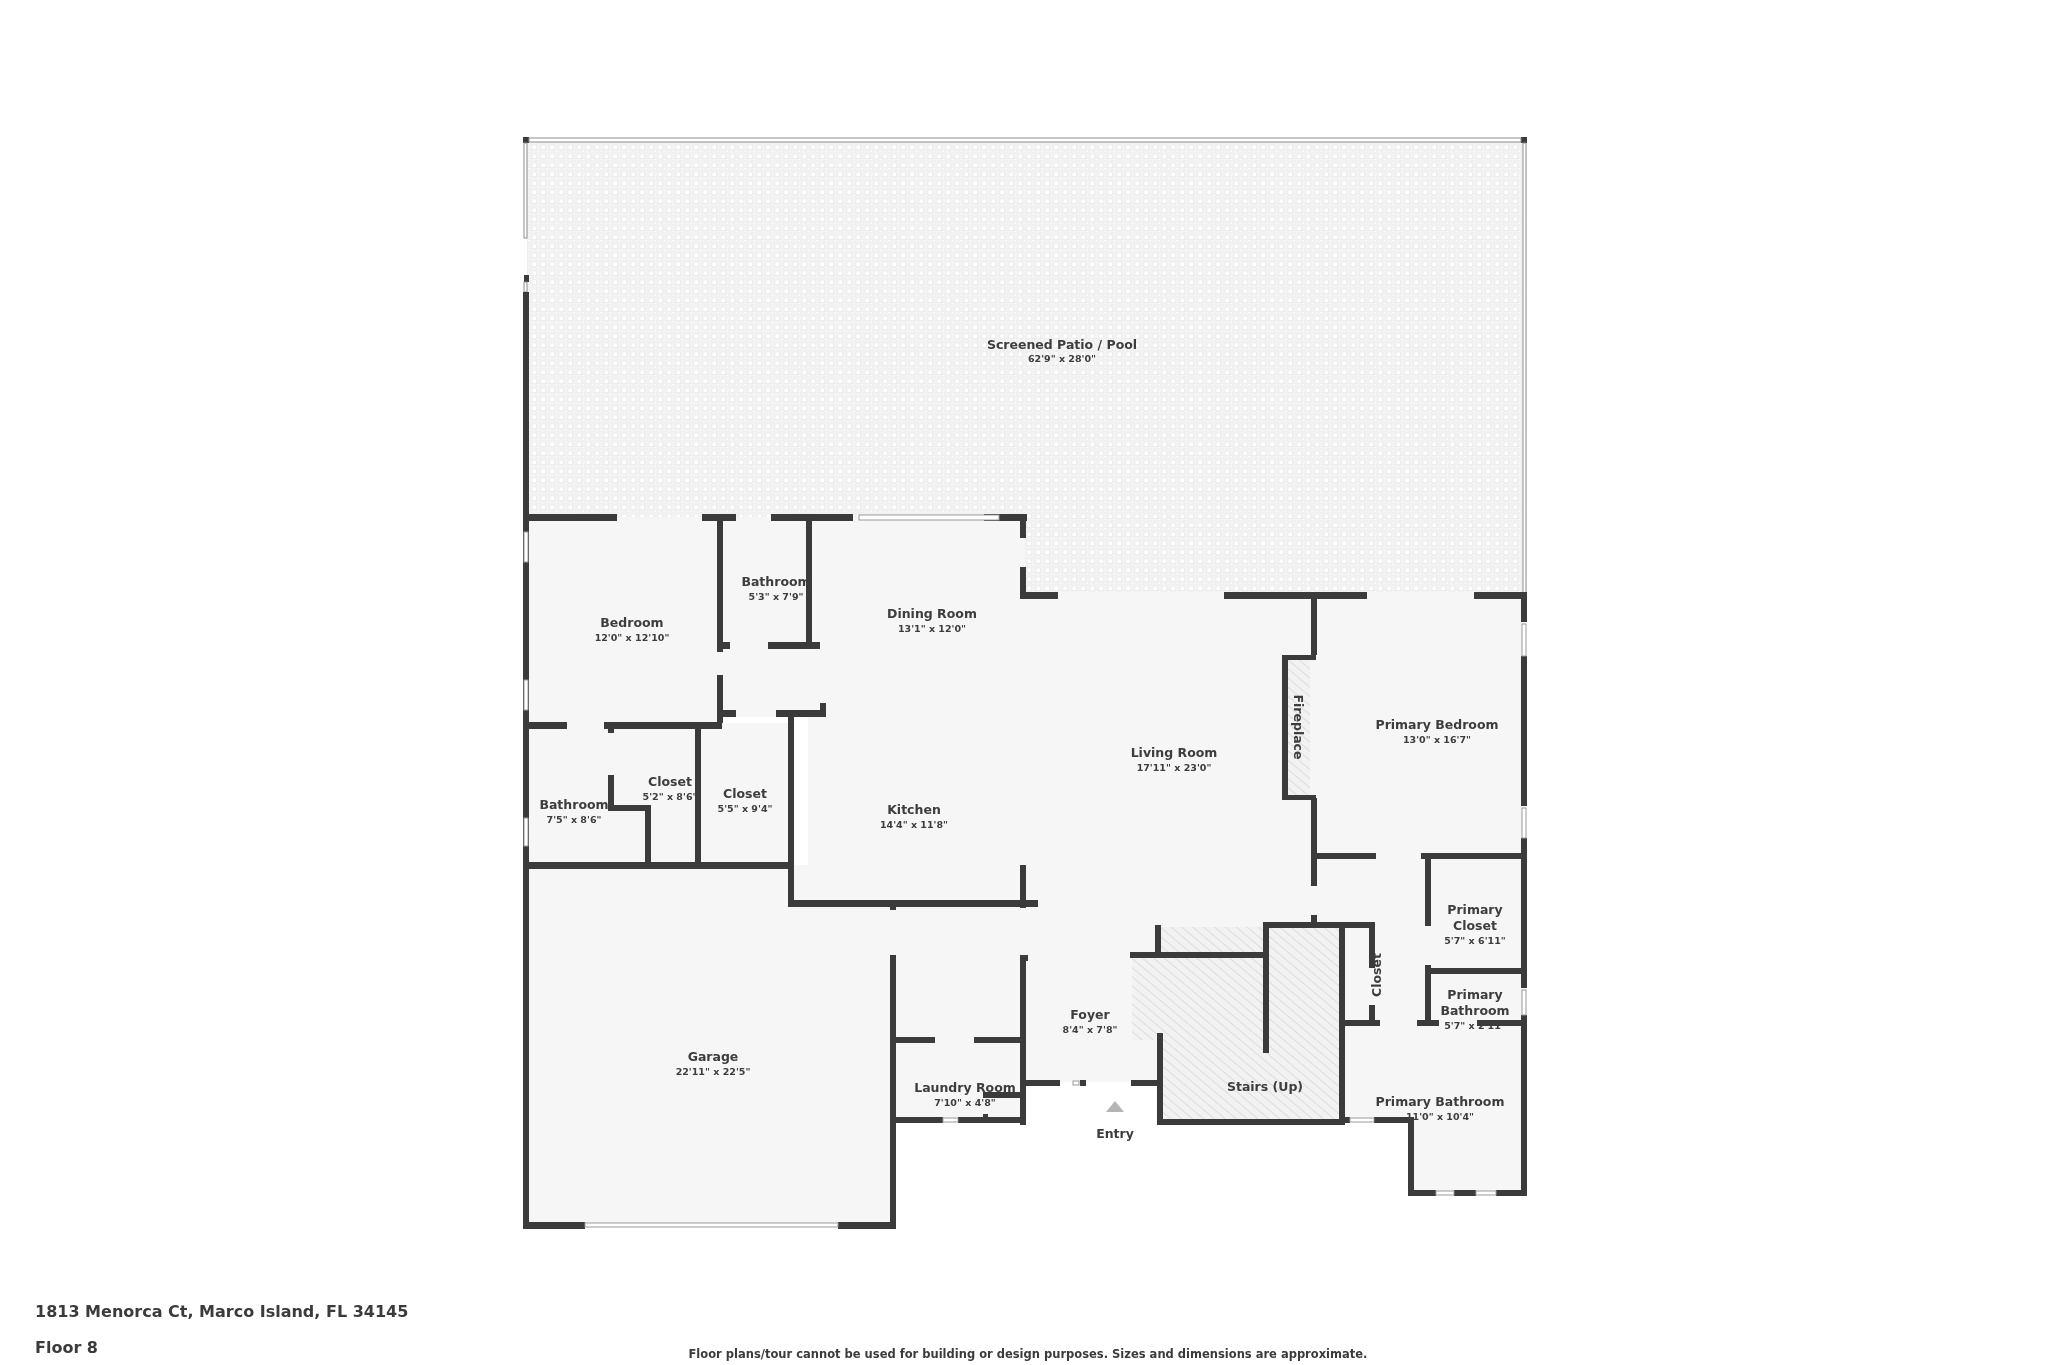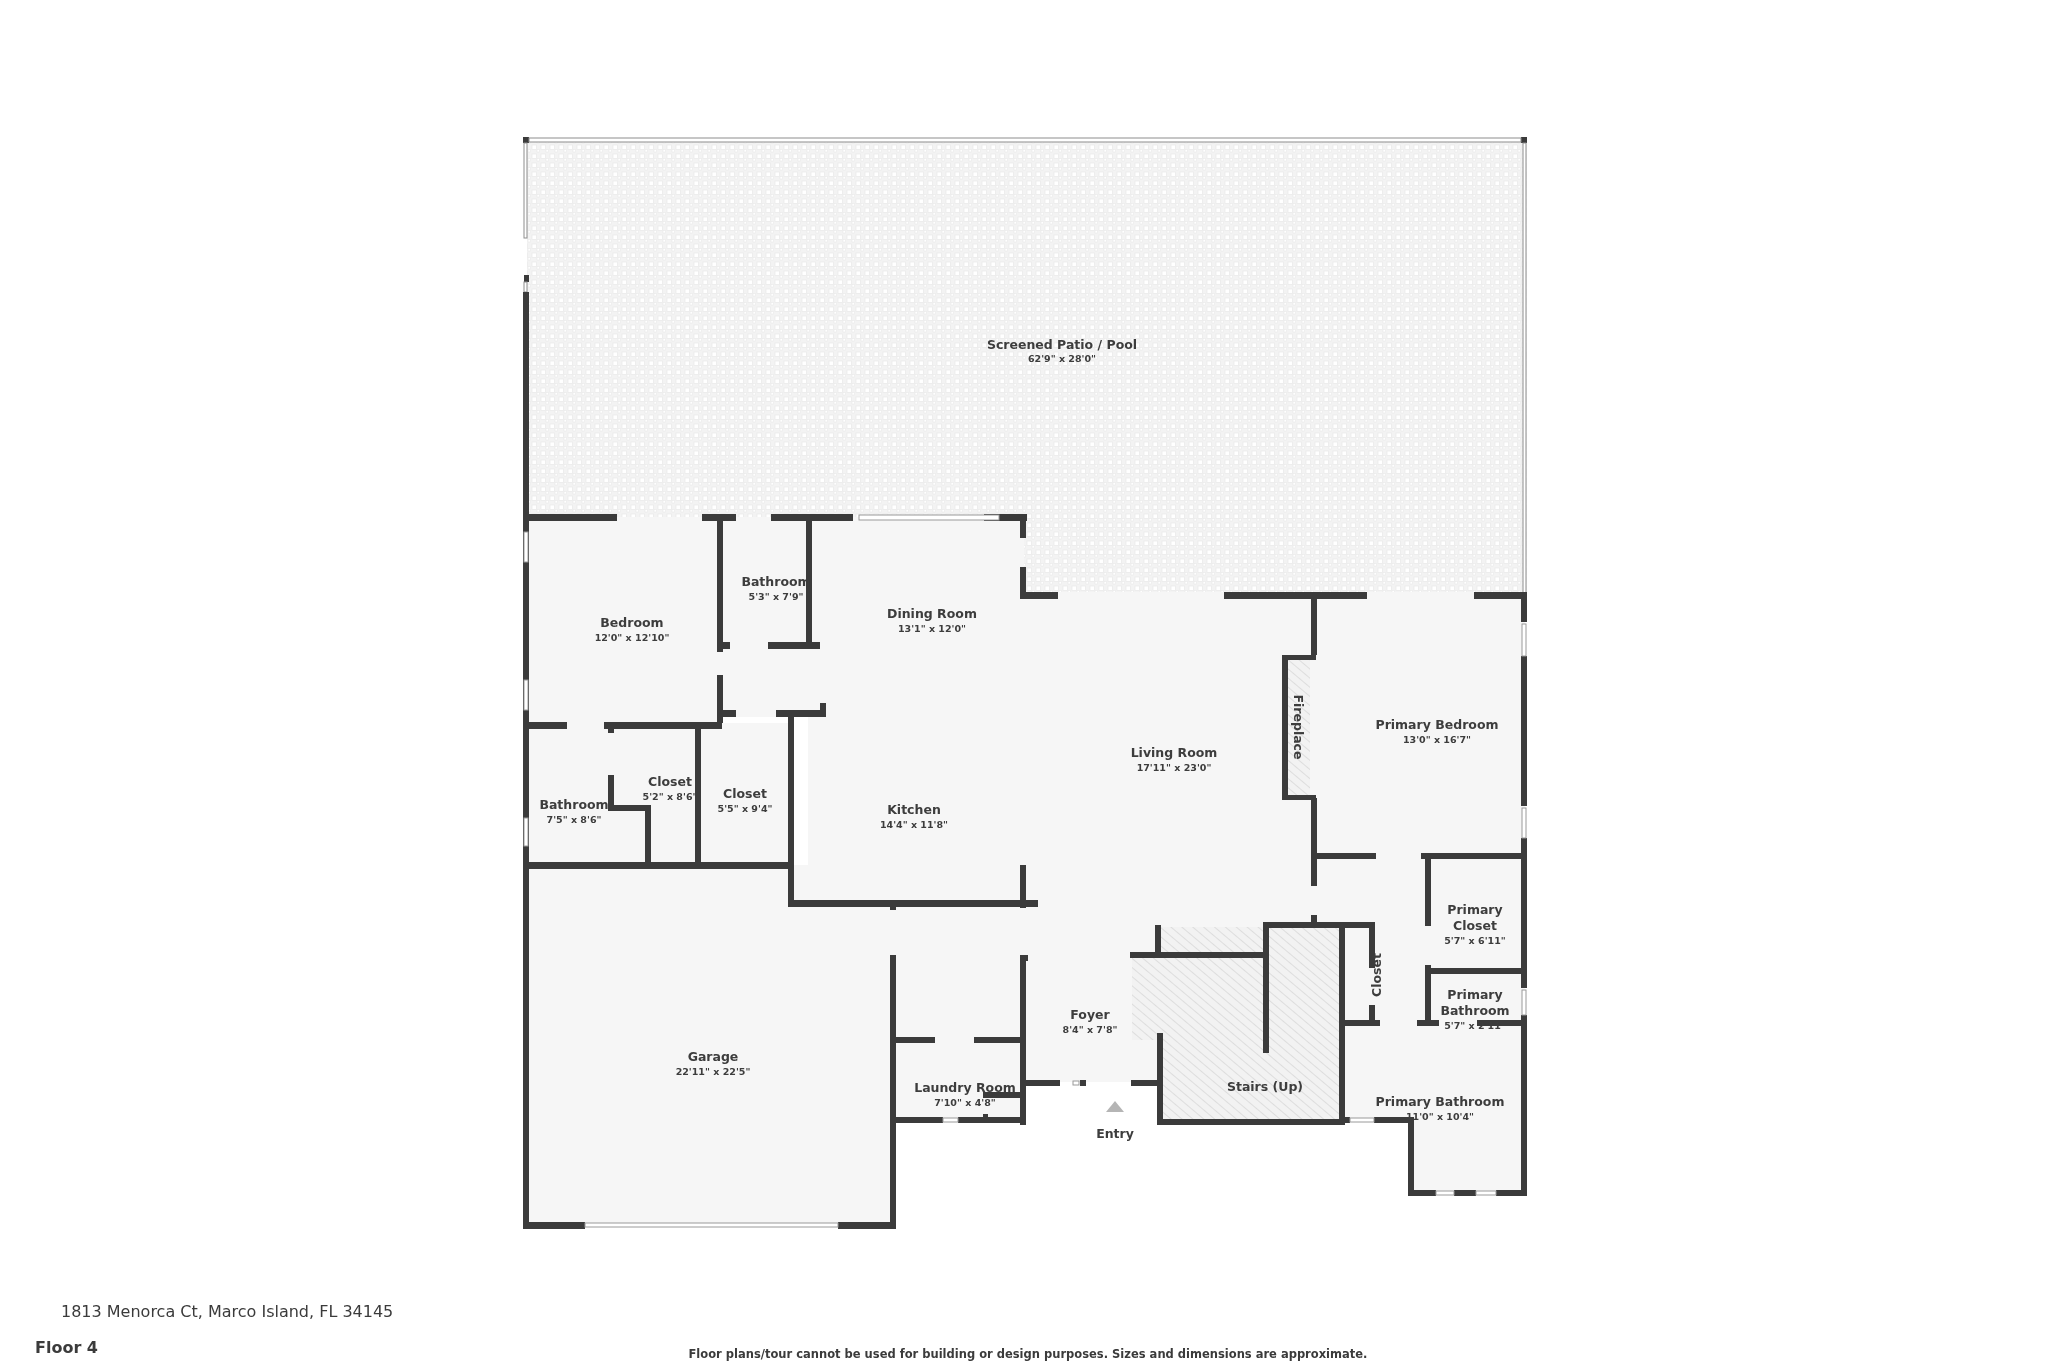--- a/index.html
+++ b/index.html
@@ -5,21 +5,21 @@
   html, body { margin: 0; padding: 0; background: #ffffff; }
   body { width: 2048px; height: 1365px; position: relative; overflow: hidden; font-family: "DejaVu Sans", sans-serif; }
   #plan { position: absolute; left: 0; top: 0; width: 2048px; height: 1365px; }
   .room-fill { fill: #f6f6f6; }
   .patio-fill { fill: url(#tilePattern); }
   .hatch-fill { fill: url(#hatchPattern); }
   .wall { fill: #3b3b3b; }
   .win { fill: #ffffff; stroke: #9a9a9a; stroke-width: 1; }
   .room-name { font-family: "DejaVu Sans", sans-serif; font-weight: bold; font-size: 12.5px; fill: #3d3d3d; text-anchor: middle; }
   .room-dim { font-family: "DejaVu Sans", sans-serif; font-weight: bold; font-size: 9.5px; fill: #3d3d3d; text-anchor: middle; }
-  .footer-address { position: absolute; left: 35px; top: 1302px; font-family: "DejaVu Sans", sans-serif; font-weight: normal; font-size: 16px; color: #3b3b3b; white-space: nowrap; margin-left: 26px; }
+  .footer-address { position: absolute; left: 35px; top: 1302px; font-family: "DejaVu Sans", sans-serif; font-weight: bold; font-size: 16px; color: #3b3b3b; white-space: nowrap; }
   .footer-floor { position: absolute; left: 35px; top: 1338px; font-family: "DejaVu Sans", sans-serif; font-weight: bold; font-size: 16px; color: #3b3b3b; white-space: nowrap; }
   .footer-disclaimer { position: absolute; left: 0; width: 2048px; top: 1347px; text-align: center; font-family: "DejaVu Sans", sans-serif; font-weight: bold; font-size: 11.5px; color: #3b3b3b; padding-left: 4px; }
 </style>
 </head>
 <body>
 
 <svg id="plan" viewBox="0 0 2048 1365" xmlns="http://www.w3.org/2000/svg">
   <defs>
     <pattern id="tilePattern" x="0" y="0" width="9" height="9" patternUnits="userSpaceOnUse">
       <rect width="9" height="9" fill="#f3f3f3"></rect>
@@ -242,14 +242,14 @@
     <text class="room-name" x="965" y="1092">Laundry Room</text>
     <text class="room-dim" x="965" y="1106">7'10" x 4'8"</text>
 
     <text class="room-name" x="0" y="0" transform="translate(1294,727) rotate(90)">Fireplace</text>
 
     <text class="room-name" x="1115" y="1138">Entry</text>
   </g>
 </svg>
 
 <div class="footer-address">1813 Menorca Ct, Marco Island, FL 34145</div>
-<div class="footer-floor">Floor 4</div>
+<div class="footer-floor">Floor 8</div>
 <div class="footer-disclaimer">Floor plans/tour cannot be used for building or design purposes. Sizes and dimensions are approximate.</div>
 
 </body></html>

